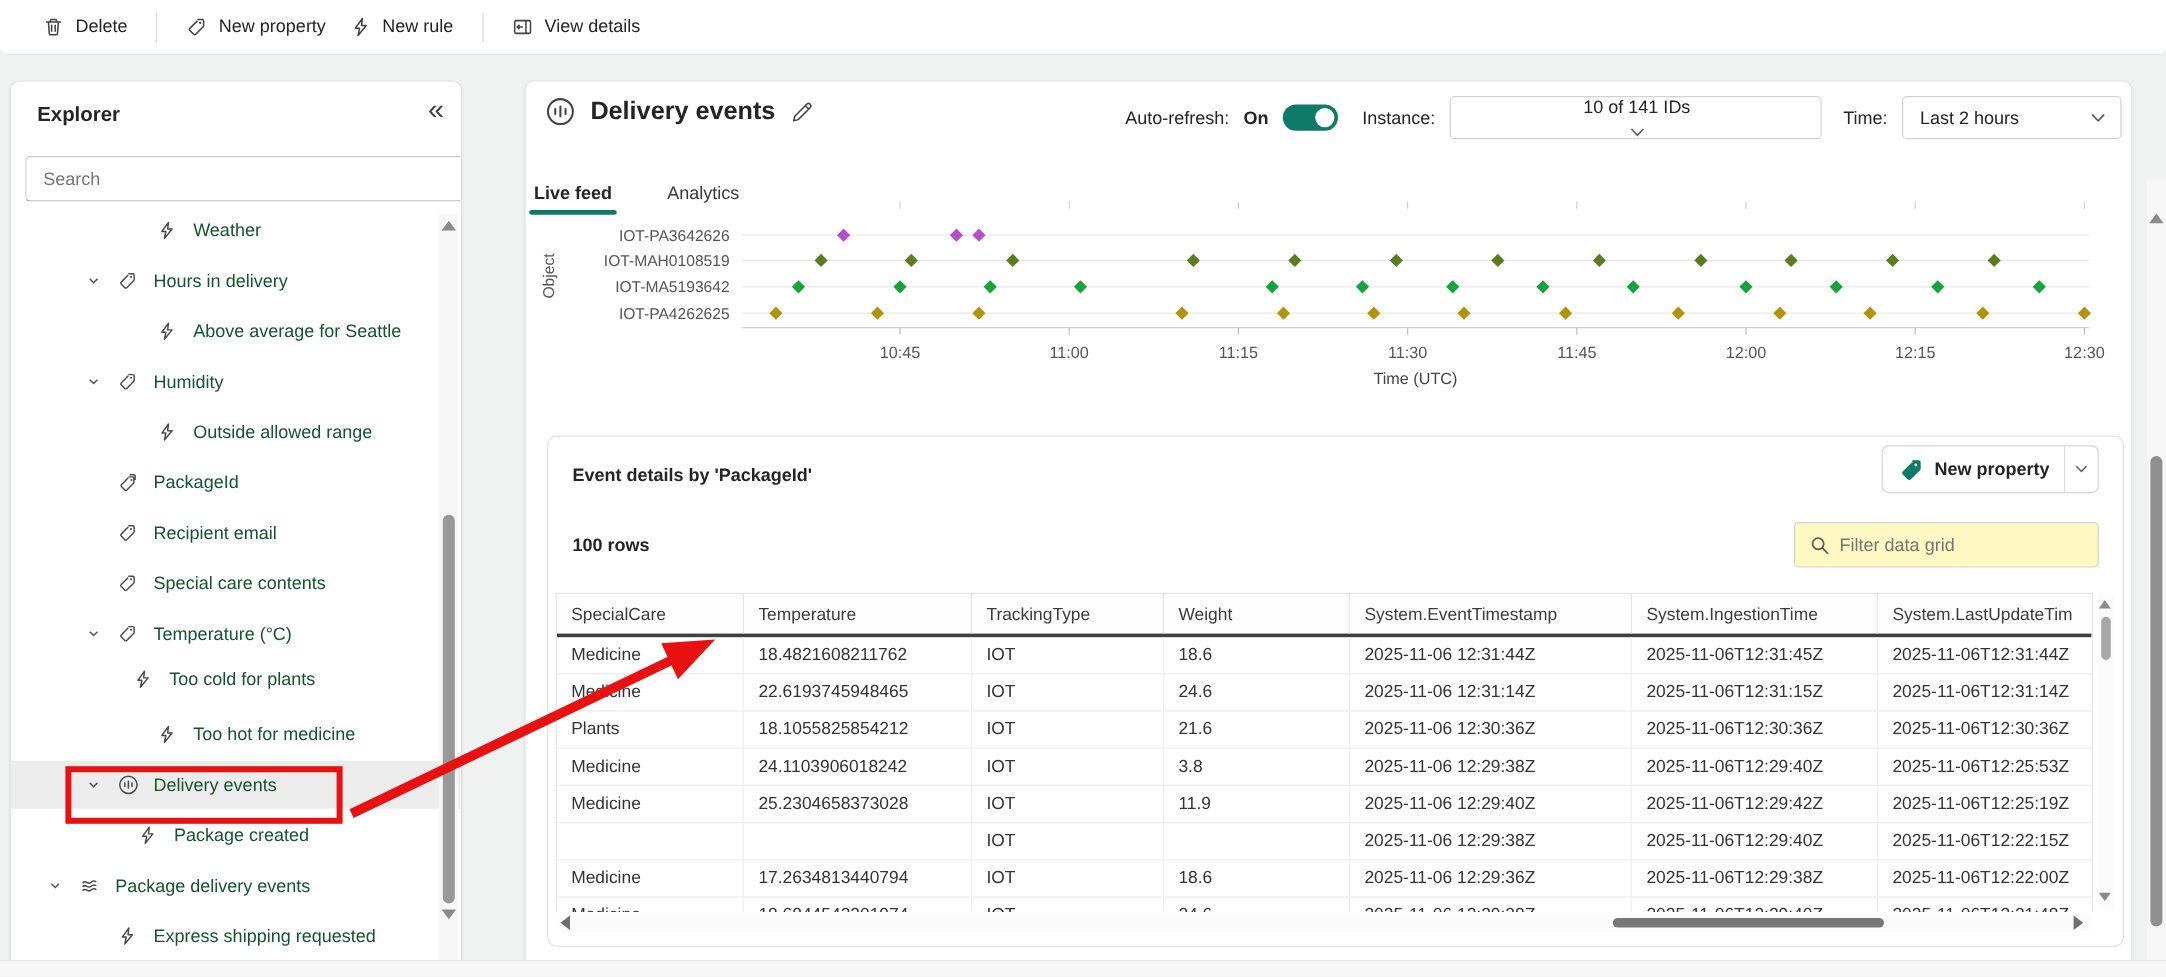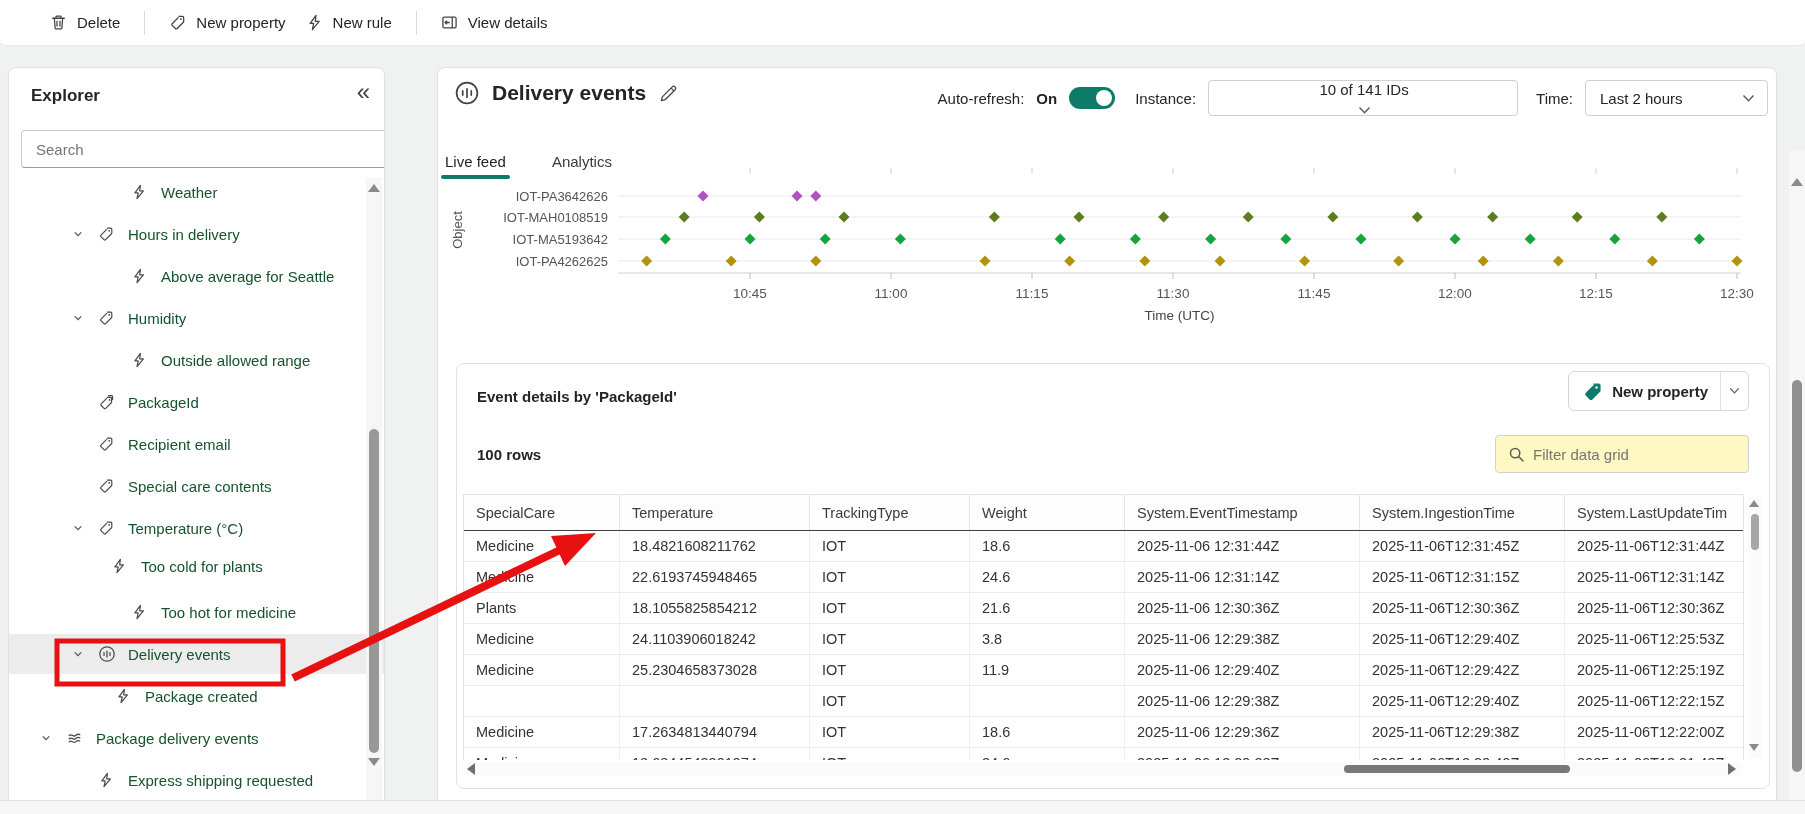--- a/index.html
+++ b/index.html
@@ -3,21 +3,21 @@
 <meta charset="utf-8">
 <style>
   * { margin:0; padding:0; box-sizing:border-box; }
   html,body { width:1805px; height:814px; }
   body { font-family:"Liberation Sans", sans-serif; background:#f0f1f1; position:relative; overflow:hidden; color:#242424; }
   .abs { position:absolute; }
   .card { background:#fff; border:1px solid #e1e1e1; border-radius:8px; box-shadow:0 1px 2px rgba(0,0,0,.05); }
 
   
   .toolbar { left:0; top:0; width:1805px; height:46px; background:#fff; border-bottom:1px solid #e8e8e8;
-             border-radius:0 0 6px 6px; display:flex; align-items:center; padding-left:40px; }
+             border-radius:0 0 6px 6px; display:flex; align-items:center; padding-left:26px; }
   .tb-item { display:flex; align-items:center; gap:10px; font-size:15px; color:#242424; padding:6px 10px; border-radius:4px; cursor:pointer; }
   .tb-item svg { color:#424242; }
   .tb-div { width:1px; height:24px; background:#d9d9d9; margin:0 14px; }
 
   
   .sidebar { left:8px; top:67px; width:377px; height:743px; overflow:hidden; }
   .sb-title { position:absolute; left:22px; top:18px; font-size:17px; font-weight:700; }
   .collapse { position:absolute; right:14px; top:10px; font-size:24px; color:#424242; cursor:pointer; }
   .searchbox { position:absolute; left:12px; top:62px; width:395px; height:38px; border:1px solid #c9c9c9;
                border-bottom-color:#9b9b9b; border-radius:4px; background:#fff; display:flex; align-items:center; }
@@ -49,41 +49,41 @@
   .ctl-on { font-size:15px; font-weight:700; }
   .toggle { width:46px; height:22px; border-radius:11px; background:var(--teal); position:relative; cursor:pointer; }
   .toggle .knob { position:absolute; right:3px; top:3px; width:16px; height:16px; border-radius:50%; background:#fff; }
   .dropdown { height:36px; border:1px solid #d1d1d1; border-radius:4px; background:#fff; display:flex; align-items:center;
               justify-content:space-between; font-size:15px; padding:0 12px 0 14px; cursor:pointer; }
   .dd-instance { width:310px;flex-direction:column; }
   .dd-time { width:183px; }
   .chev { color:#5c5c5c; display:flex; }
   .tabs { position:absolute; left:3px; top:79px; display:flex; gap:38px; }
   .tab { font-size:15px; color:#3a3a3a; padding:6px 4px 9px 4px; cursor:pointer; position:relative; }
-  .tab.active { font-weight:400; color:#242424; }
+  .tab.active { font-weight:700; color:#242424; }
   .tab.active::after { content:""; position:absolute; left:0; right:0; bottom:0; height:4px; border-radius:2px; background:var(--teal); }
 
   
   .events-card { position:absolute; left:18px; top:295px; width:1314px; height:426px; border:1px solid #e1e1e1; border-radius:8px; background:#fff; }
   .ev-heading { position:absolute; left:20px; top:24px; font-size:15px; font-weight:700; }
   .newprop-btn { position:absolute; right:20px; top:7px; height:40px; border:1px solid #d6d6d6; border-radius:6px; background:#fff;
                  display:flex; align-items:center; cursor:pointer; }
   .newprop-main { display:flex; align-items:center; gap:10px; padding:0 12px 0 14px; font-size:15px; font-weight:600; height:100%; }
   .newprop-split { width:28px; height:100%; border-left:1px solid #e0e0e0; display:flex; align-items:center; justify-content:center; }
   .rows-label { position:absolute; left:20px; top:82px; font-size:15px; font-weight:700; }
   .filterbox { position:absolute; right:20px; top:71px; width:254px; height:38px; border:1px solid #d1d1d1; border-radius:4px;
                display:flex; align-items:center; background:#fef9c3; }
   .filterbox .mag { margin:0 8px 0 12px; color:#5c5c5c; display:flex; }
   .filterbox input { flex:1; border:none; outline:none; font-size:15px; color:#242424; background:transparent; font-family:"Liberation Sans", sans-serif; }
   .filterbox input::placeholder { color:#767676; }
 
   
   .grid-wrap { position:absolute; left:6px; top:130px; width:1281px; height:266px; overflow:hidden; border:1px solid #e4e4e4; border-bottom:none; background:#fff; }
   .grow { display:grid; grid-template-columns:156px 190px 160px 155px 235px 205px 180px; }
-  .gh { height:36px; line-height:36px; font-size:14.5px; color:#3b3b3b; background:#fdfdfd; border-bottom:1px solid #404040; }
+  .gh { height:36px; line-height:36px; font-size:14.5px; color:#3b3b3b; background:#fdfdfd; border-bottom:3px solid #404040; }
   .gh > div { padding-left:12px; border-right:1px solid #e4e4e4; overflow:hidden; white-space:nowrap; }
   .gr { height:31px; line-height:31px; font-size:14.5px; color:#333; border-bottom:1px solid #ebebeb; cursor:default; }
   .gr > div { padding-left:12px; border-right:1px solid #efefef; overflow:hidden; white-space:nowrap; }
 
   
   #overlay { position:absolute; left:0; top:0; width:1805px; height:814px; pointer-events:none; }
 
   .bottom-strip { left:0; top:800px; width:1805px; height:14px; background:#f7f7f7; border-top:1px solid #e3e3e3; }
 </style>
 </head>

